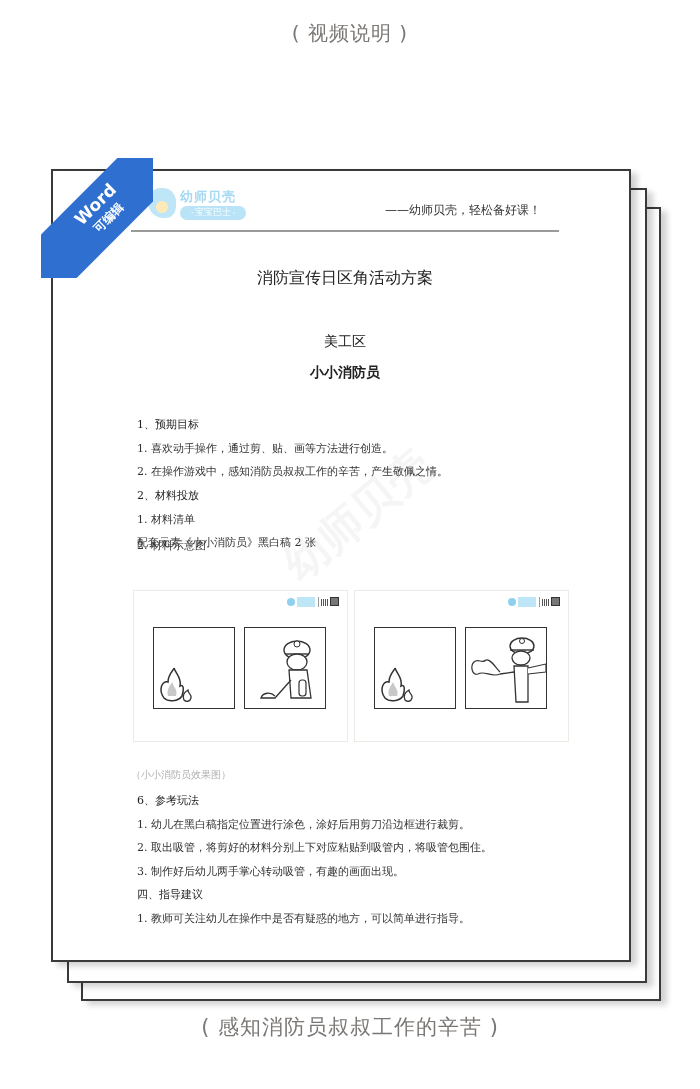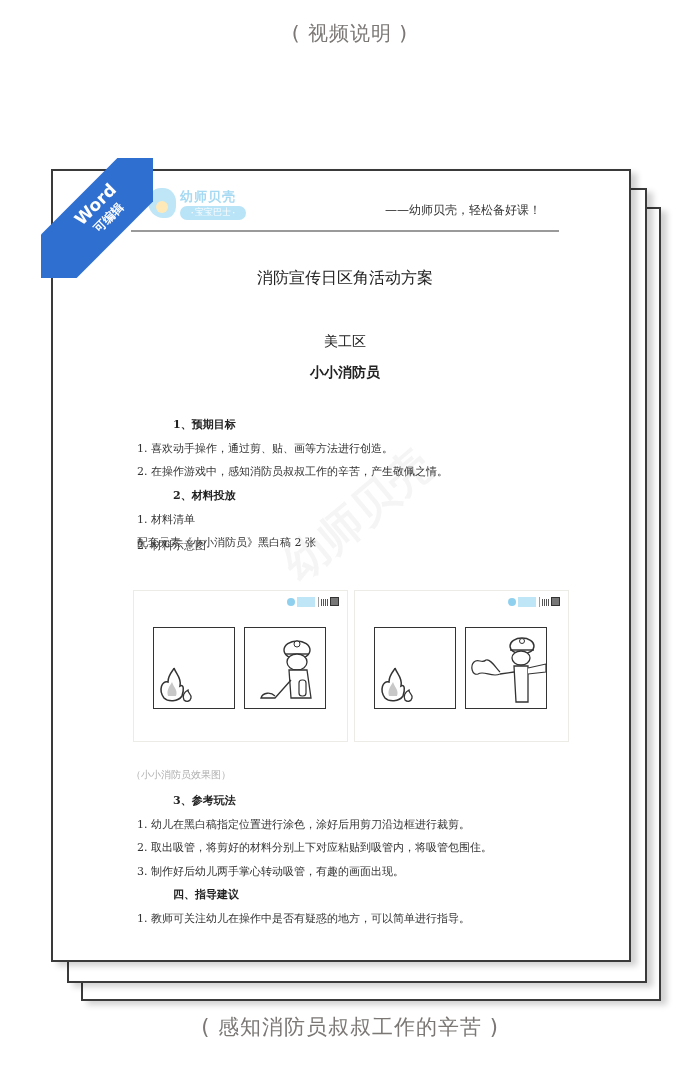--- a/index.html
+++ b/index.html
@@ -55,21 +55,21 @@
     font-family: Liberation Mono, monospace;
   }
   .slogan { position:absolute; right:18px; top:22px; font-size:12px; color:#333; }
   .header-rule { position:absolute; left:131px; top:230px; width:428px; height:2px; background:#9a9a9a; }
 
   .title { position:absolute; left:131px; top:268px; width:428px; text-align:center; font-size:16px; color:#222; }
   .zone { position:absolute; left:131px; top:333px; width:428px; text-align:center; font-size:14px; color:#222; }
   .subtitle { position:absolute; left:131px; top:364px; width:428px; text-align:center; font-size:14px; font-weight:bold; color:#222; }
 
   .line { position:absolute; left:137px; font-size:11px; color:#333; white-space:nowrap; }
-  .line.h { font-weight:bold; color:#222;margin-left:36px; }
+  .line.h { font-weight:normal; color:#222; }
 
   .watermark {
     position:absolute; left:290px; top:470px; width:200px; height:130px;
     transform:rotate(-40deg); color:rgba(200,200,200,0.18);
     font-family: "DejaVu Sans", "Liberation Sans", sans-serif; font-size:44px; font-weight:bold;
     pointer-events:none;
   }
 
   .card {
     position:absolute; width:213px; height:150px; background:#fff; border:1px solid #ecebe6;
@@ -189,21 +189,21 @@
       <path d="M48 38 L62 38 L62 74 L50 74Z" fill="#fff" stroke="#333" stroke-width="1.3"></path>
       <path d="M62 40 L80 36 L80 44 L62 46" fill="#fff" stroke="#333" stroke-width="1.2"></path>
       <path d="M48 44 L34 46" stroke="#333" stroke-width="1.3"></path>
       <path d="M34 46 C26 50 18 42 12 46 C6 48 4 38 8 34 C12 30 16 36 20 32 C24 30 30 40 34 44" fill="#fff" stroke="#333" stroke-width="1.2"></path>
     </svg>
   </div>
 </div>
 
 <div class="fig-caption">（小小消防员效果图）</div>
 
-<div class="line h" style="top:793px">3、参考玩法</div>
+<div class="line h" style="top:793px">6、参考玩法</div>
 <div class="line" style="top:817px">1.  幼儿在黑白稿指定位置进行涂色，涂好后用剪刀沿边框进行裁剪。</div>
 <div class="line" style="top:840px">2.  取出吸管，将剪好的材料分别上下对应粘贴到吸管内，将吸管包围住。</div>
 <div class="line" style="top:864px">3.  制作好后幼儿两手掌心转动吸管，有趣的画面出现。</div>
 
 <div class="line h" style="top:887px">四、指导建议</div>
 <div class="line" style="top:911px">1. 教师可关注幼儿在操作中是否有疑惑的地方，可以简单进行指导。</div>
 
 <div class="caption bottom">( 感知消防员叔叔工作的辛苦 )</div>
 
 </body></html>

